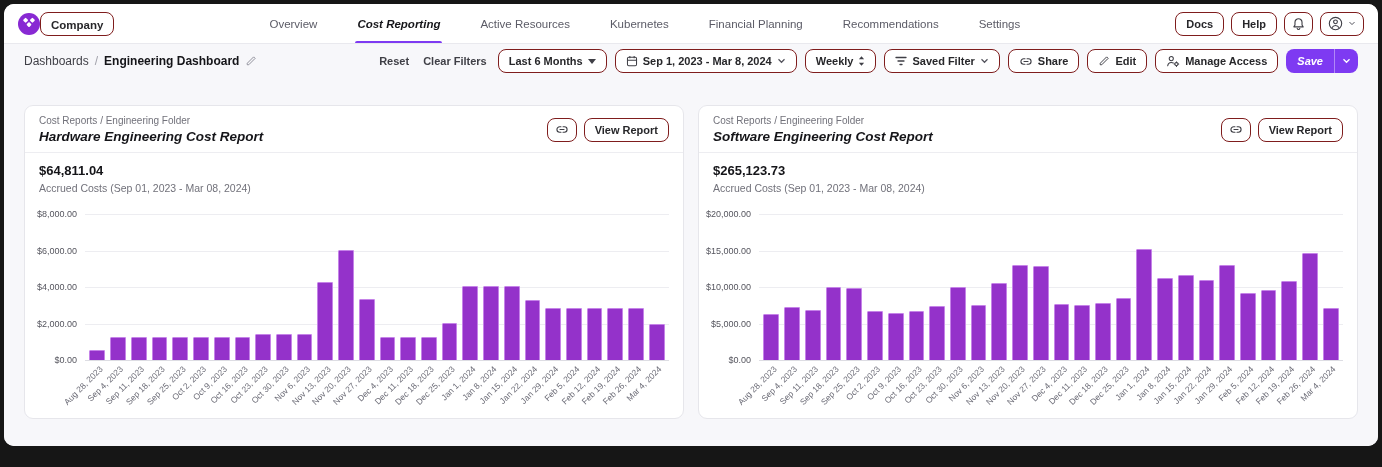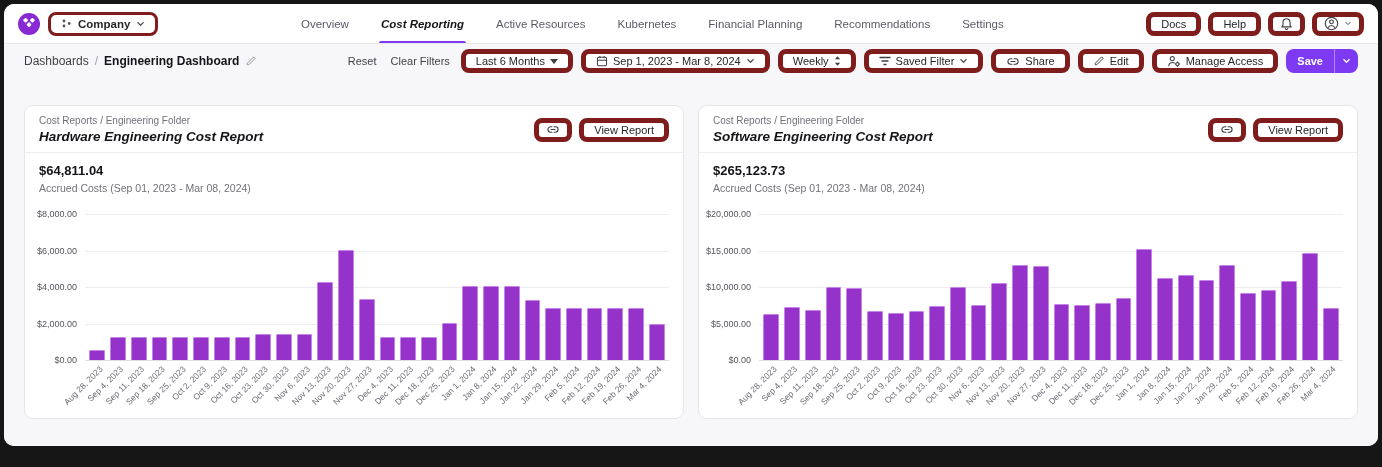--- a/index.html
+++ b/index.html
@@ -18,55 +18,55 @@
   
   .topbar {
     height:40px; flex:none; display:flex; align-items:center;
     padding:0 14px; border-bottom:1px solid #e9e9ee; background:#fff;
   }
   .logo {
     width:22px; height:22px; border-radius:50%; background:#8829d3;
     display:flex; align-items:center; justify-content:center; flex:none;
   }
   .company-btn {
-    margin-left:8px; display:flex; align-items:center; gap:6px;
-    height:24px; padding:0 10px; border:3px solid #7f1d1d; border-radius:8px;
-    background:#fff; font-size:11.5px; font-weight:600; color:#27272a; cursor:pointer;
-  }
-  .main-nav { display:flex; gap:32px; margin:0 auto; height:100%; }
+    display:flex; align-items:center; gap:6px;
+    height:24px; padding:0 10px; border:1px solid #7f1d1d; border-radius:8px;
+    background:#fff; font-size:11.5px; font-weight:600; color:#27272a; cursor:pointer;flex-direction:column;
+  }
+  .main-nav { display:flex; gap:40px; margin:0 auto; height:100%; }
   .nav-tab {
     display:flex; align-items:center; height:100%; position:relative;
     font-size:11.5px; color:#5b5b66; cursor:pointer; white-space:nowrap;
   }
   .nav-tab.active { color:#151519; font-weight:700;font-style:italic; }
   .nav-tab.active::after {
     content:""; position:absolute; left:-2px; right:-2px; bottom:0; height:2px;
     background:var(--accent); border-radius:2px 2px 0 0;
   }
   .top-right { display:flex; align-items:center; gap:7px; flex:none; }
   .pill-btn {
     display:inline-flex; align-items:center; gap:5px; height:24px; padding:0 10px;
-    border:5px solid #7f1d1d; border-radius:8px; background:#fff;
-    font-size:11px; font-weight:400; color:#27272a; cursor:pointer; white-space:nowrap;
+    border:1px solid #7f1d1d; border-radius:8px; background:#fff;
+    font-size:11px; font-weight:700; color:#27272a; cursor:pointer; white-space:nowrap;
   }
   .icon-btn { padding:0 7px; }
   
   .content { flex:1; background:#f7f7fa; display:flex; flex-direction:column; min-height:0;gap:11px; }
   .subheader { height:34px; flex:none; display:flex; align-items:center; padding:0 20px; }
   .breadcrumb { display:flex; align-items:center; gap:6px; font-size:12px; color:#3f3f46; }
   .breadcrumb .current { font-weight:700; color:#151519; }
   .breadcrumb .sep { color:#a1a1aa; }
   .crumb-edit { color:#8e8e99; display:flex; cursor:pointer; }
   .toolbar { margin-left:auto; display:flex; align-items:center; gap:8px; }
-  .text-btn { border:none; background:none; font-size:11px; font-weight:400; color:#3f3f46; padding:0 3px; cursor:pointer; }
+  .text-btn { border:none; background:none; font-size:11px; font-weight:700; color:#3f3f46; padding:0 3px; cursor:pointer; }
   .save-btn {
     display:inline-flex; align-items:stretch; height:24px; border-radius:8px;
     background:var(--accent); color:#fff; overflow:hidden; cursor:pointer; border:none;
   }
-  .save-main { display:flex; align-items:center; padding:0 11px; font-size:11px; font-weight:600; }
+  .save-main { display:flex; align-items:center; padding:0 11px; font-size:11px; font-weight:600;font-style:italic; }
   .save-caret { display:flex; align-items:center; padding:0 7px; border-left:1px solid rgba(255,255,255,.4); }
   
   .cards { display:flex; gap:14px; margin:16px 20px 12px; }
   .card {
     flex:1; min-width:0; background:#fff; border:1px solid #e6e6eb; border-radius:9px;
     overflow:hidden; padding-bottom:4px;
   }
   .card-head { display:flex; align-items:center; padding:9px 14px 8px; }
   .card-bc { font-size:10px; color:#71717a; }
   .card-title { font-size:13.5px; font-weight:700; color:#151519; margin-top:3px;font-style:italic; }

